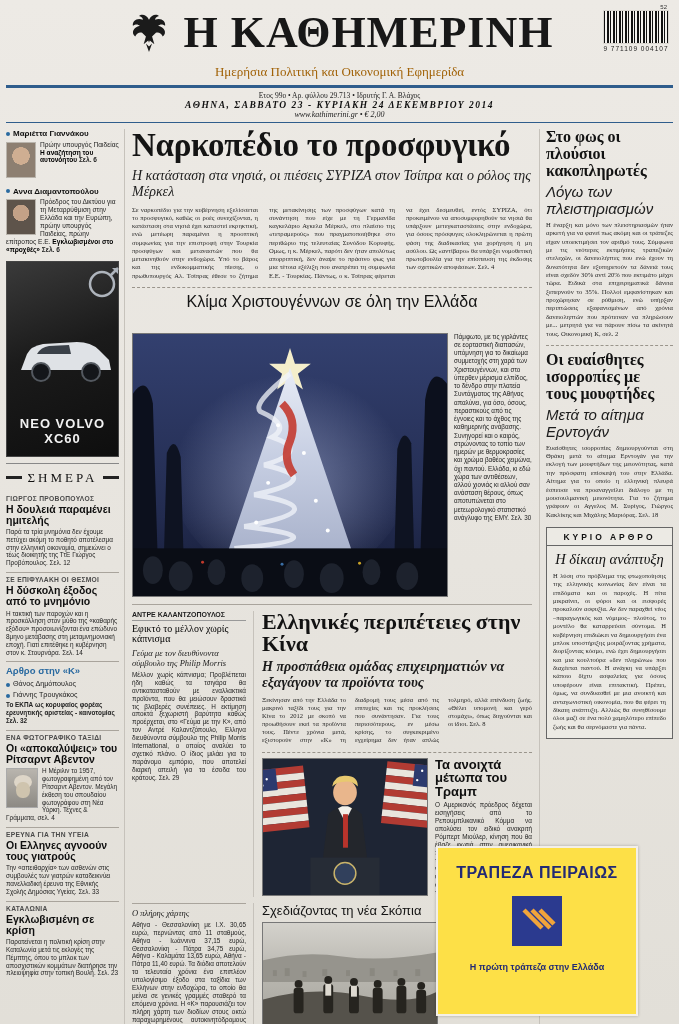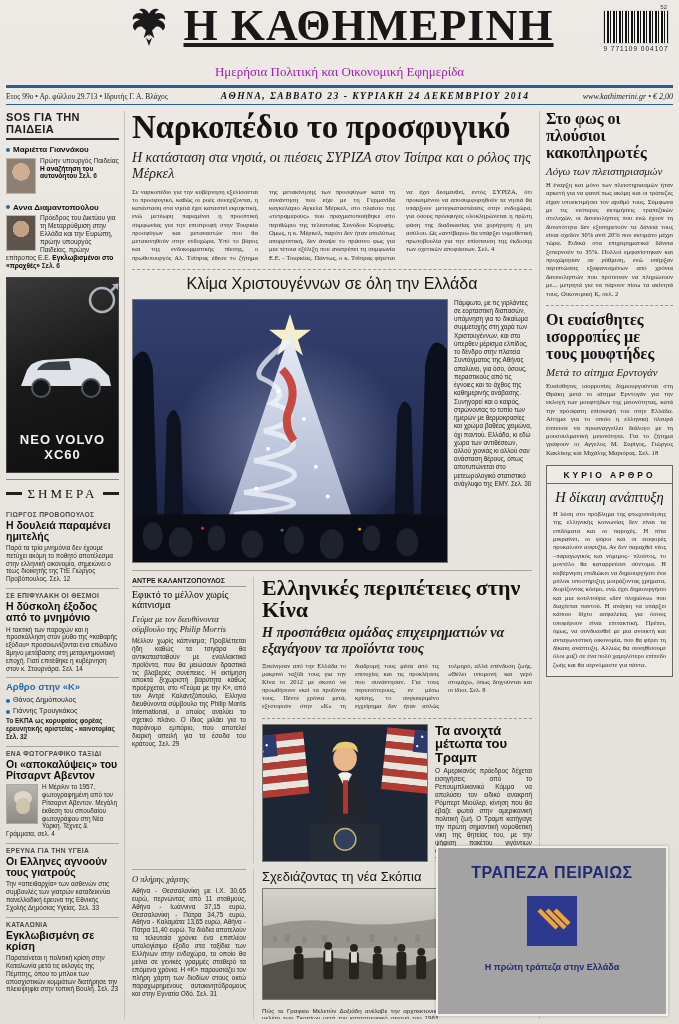--- a/index.html
+++ b/index.html
@@ -6,30 +6,30 @@
   html,body { width:679px; height:1024px; }
   body {
     font-family:"Liberation Sans", sans-serif;
     background:linear-gradient(180deg,#edeae5 0%,#e7e4de 55%,#e2dfd8 100%);
     color:#1c1c1c; overflow:hidden; position:relative;
   }
   .serif { font-family:"Liberation Serif", serif; }
 
   
   .masthead { padding:4px 6px 0; }
-  .mast-row { position:relative; height:58px; display:flex; align-items:flex-start; justify-content:center; gap:12px;text-decoration:underline; }
+  .mast-row { position:relative; height:58px; display:flex; align-items:center; justify-content:center; gap:12px; }
   .eagle { width:46px; height:48px; margin-top:-2px; }
   .paper-title { font-family:"Liberation Serif", serif; font-weight:bold; font-size:44px; letter-spacing:1px; color:#181818; line-height:1; }
   .barcode-wrap { position:absolute; right:4px; top:0; width:66px; text-align:center; }
   .barcode-top { font-size:6px; text-align:right; padding-right:2px; color:#333; }
   .barcode { height:34px; background:repeating-linear-gradient(90deg,#111 0 1px,#f5f3ef 1px 3px,#111 3px 5px,#f5f3ef 5px 6px); border:1px solid #d8d5cf; }
   .barcode-num { font-size:6.5px; letter-spacing:1px; color:#222; margin-top:1px; }
-  .subtitle { text-align:center; font-family:"Liberation Serif", serif; font-size:13px; color:#a21caf; margin-top:2px; }
+  .subtitle { text-align:center; font-family:"Liberation Serif", serif; font-size:13px; color:#a16207; margin-top:2px; }
   .rule-blue-thick { border-top:3px solid #2f5d8c; margin-top:5px; }
-  .dateline { display:flex; align-items:center; justify-content:space-between; padding:3px 0 3px; }
+  .dateline { display:flex; align-items:center; justify-content:space-between; padding:3px 0 3px;flex-direction:column; }
   .dateline .issue { font-size:7.5px; font-family:"Liberation Serif", serif; color:#222; }
   .dateline .date { font-family:"Liberation Serif", serif; font-style:italic; font-weight:bold; font-size:9.5px; letter-spacing:1.5px; color:#111; }
   .dateline .webprice { font-size:8px; font-family:"Liberation Serif", serif; font-style:italic; color:#222; }
   .rule-blue-thin { border-top:1.5px solid #2f5d8c; }
 
   
   .mainwrap { display:flex; padding:6px 6px 0; height:914px; }
   .col-left { width:118px; flex:none; padding-right:5px; height:100%; overflow:hidden; }
   .col-center { width:416px; flex:none; border-left:1px solid #c6c2bb; border-right:1px solid #c6c2bb; padding:0 7px; height:100%; overflow:hidden; }
   .col-right { flex:1; padding-left:6px; height:100%; overflow:hidden; }
@@ -58,21 +58,21 @@
   .marilyn { float:left; width:32px; height:40px; margin:1px 4px 1px 0; background:linear-gradient(180deg,#b9b5ae 0%,#8d8a84 100%); position:relative; border:1px solid #aaa; }
   .marilyn:before { content:""; position:absolute; left:7px; top:6px; width:18px; height:14px; border-radius:50%; background:#ded6c8; }
   .marilyn:after { content:""; position:absolute; left:9px; top:13px; width:14px; height:16px; border-radius:45%; background:#cfc4ae; }
 
   
   .lead-head { font-family:"Liberation Serif", serif; font-weight:bold; font-size:33px; line-height:1.02; color:#141414; letter-spacing:-.3px; }
   .lead-sub { font-family:"Liberation Serif", serif; font-style:italic; font-size:14px; color:#1a1a1a; margin-top:5px; }
   .lead-body { margin-top:6px; font-family:"Liberation Serif", serif; font-size:6.6px; line-height:1.25; text-align:justify; columns:3; column-gap:11px; color:#1f1f1f; }
   .dotted { border-top:1px dashed #9a958c; margin:7px 0 5px; }
 
-  .xmas-head { font-size:16px; text-align:center; color:#141414; margin:2px 0 6px; }
+  .xmas-head { font-size:16px; text-align:center; color:#141414; margin:2px 0 22px; }
   .xmas-row { display:flex; }
   .xmas-photo { width:316px; height:264px; flex:none; border:1px solid #777; }
   .xmas-cap { flex:1; padding-left:6px; font-size:6.35px; line-height:1.3; color:#222; }
 
   .midrule { border-top:1px solid #a9a49c; margin:7px 0 6px; }
   .mid-row { display:flex; }
   .pm-col { width:122px; flex:none; padding-right:7px; border-right:1px solid #c6c2bb; }
   .pm-kicker { font-size:7px; font-weight:bold; color:#222; border-bottom:1px solid #999; padding-bottom:2px; margin-bottom:3px; }
   .pm-head { font-family:"Liberation Serif", serif; font-size:10px; line-height:1.05; color:#000000; margin-bottom:3px; }
   .pm-sub { font-family:"Liberation Serif", serif; font-style:italic; font-size:8.5px; color:#222; margin-bottom:3px; }
@@ -90,30 +90,30 @@
   .roads-col { width:122px; flex:none; padding-right:7px; border-right:1px solid #c6c2bb; }
   .roads-head { font-family:"Liberation Serif", serif; font-size:14px; line-height:1.05; color:#111; margin-bottom:3px; }
   .roads-sub { font-family:"Liberation Serif", serif; font-style:italic; font-size:8.5px; margin-bottom:3px; }
   .skopje-col { width:186px; flex:none; padding-left:8px; }
   .skopje-head { font-size:13px; color:#141414; margin-bottom:4px; }
   .skopje-photo { width:176px; height:112px; border:1px solid #777; }
   .skopje-cap { font-size:6.2px; line-height:1.25; color:#222; margin-top:3px; text-align:justify; }
 
   
   .r-head { font-family:"Liberation Serif", serif; font-size:16px; line-height:1.06; color:#121212; }
-  .r-sub { font-family:Liberation Serif, serif; font-style:italic; font-size:11px; margin:3px 0 4px; color:#1c1c1c; }
+  .r-sub { font-family:Liberation Sans, sans-serif; font-style:italic; font-size:15px; margin:3px 0 4px; color:#1c1c1c; }
   .r-body { font-family:"Liberation Serif", serif; font-size:6.6px; line-height:1.27; text-align:justify; color:#1f1f1f; }
   .r-dotted { border-top:1px dashed #9a958c; margin:7px 0 6px; }
   .kyrio { border:1px solid #666; margin-top:8px; background:#eceae4; }
   .kyrio-label { text-align:center; font-weight:bold; font-size:8.5px; letter-spacing:3px; padding:4px 0 3px; border-bottom:1px solid #666; color:#111; }
   .kyrio-head { font-family:"Liberation Serif", serif; font-style:italic; text-align:center; font-size:14.5px; margin:5px 0 4px; color:#111; }
   .kyrio-body { font-family:"Liberation Serif", serif; font-size:6.55px; line-height:1.28; text-align:justify; padding:0 6px 7px; color:#1f1f1f; }
 
   
-  .piraeus { position:absolute; left:436px; top:846px; width:232px; height:170px; background:#a3a3a3; border:2px solid #f3efe8; box-shadow:0 0 3px rgba(0,0,0,.25); text-align:center; }
+  .piraeus { position:absolute; left:436px; top:846px; width:202px; height:170px; background:#fde047; border:2px solid #f3efe8; box-shadow:0 0 3px rgba(0,0,0,.25); text-align:center; }
   .piraeus-title { color:#222a74; font-weight:bold; font-size:16px; letter-spacing:.5px; margin-top:16px; }
   .piraeus-logo { width:50px; height:50px; background:#2b3a8f; margin:14px auto 0; }
   .piraeus-tag { color:#222a74; font-weight:bold; font-size:9px; margin-top:16px; }
 </style>
 </head>
 <body>
 
 <header class="masthead">
   <div class="mast-row">
     <svg class="eagle" viewBox="0 0 60 60">
@@ -135,21 +135,20 @@
     <span class="issue">Ετος 99ο • Αρ. φύλλου 29.713 • Ιδρυτής Γ. Α. Βλάχος</span>
     <span class="date">ΑΘΗΝΑ, ΣΑΒΒΑΤΟ 23 - ΚΥΡΙΑΚΗ 24 ΔΕΚΕΜΒΡΙΟΥ 2014</span>
     <span class="webprice">www.kathimerini.gr • € 2,00</span>
   </div>
   <div class="rule-blue-thin"></div>
 </header>
 
 <div class="mainwrap">
 
   <aside class="col-left">
-    <div class="sos-title">SOS ΓΙΑ ΤΗΝ ΠΑΙΔΕΙΑ</div>
 
     <div class="person">
       <div class="pname"><span class="dot"></span><span>Μαριέττα Γιαννάκου</span></div>
       <div class="pphoto"></div>
       <span>Πρώην υπουργός Παιδείας</span>
       <b class="inlinehead">Η αναζήτηση του αυτονόητου</b>
       <b>Σελ. 6</b>
     </div>
 
     <div class="person">

